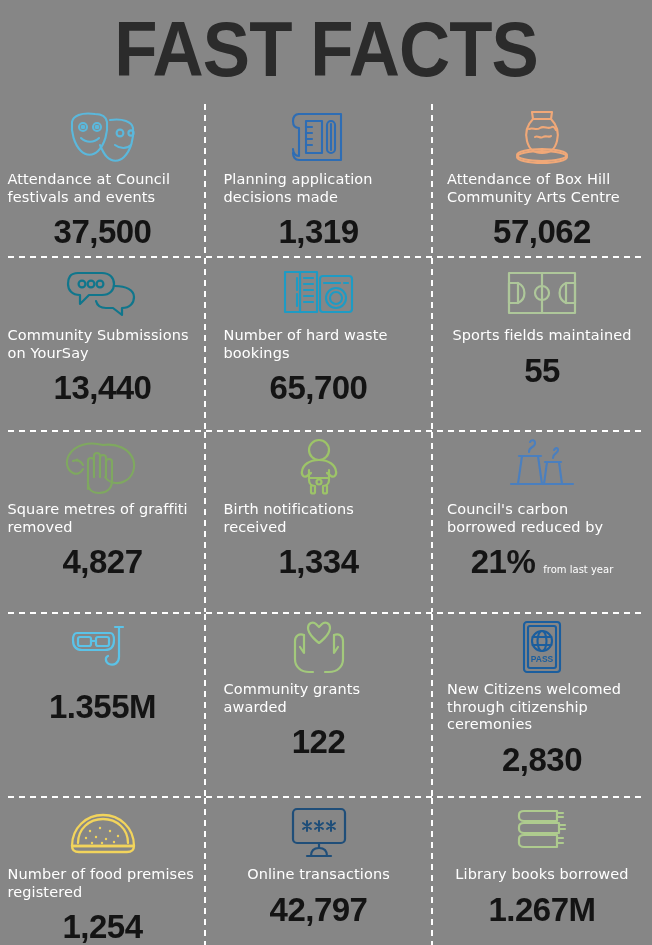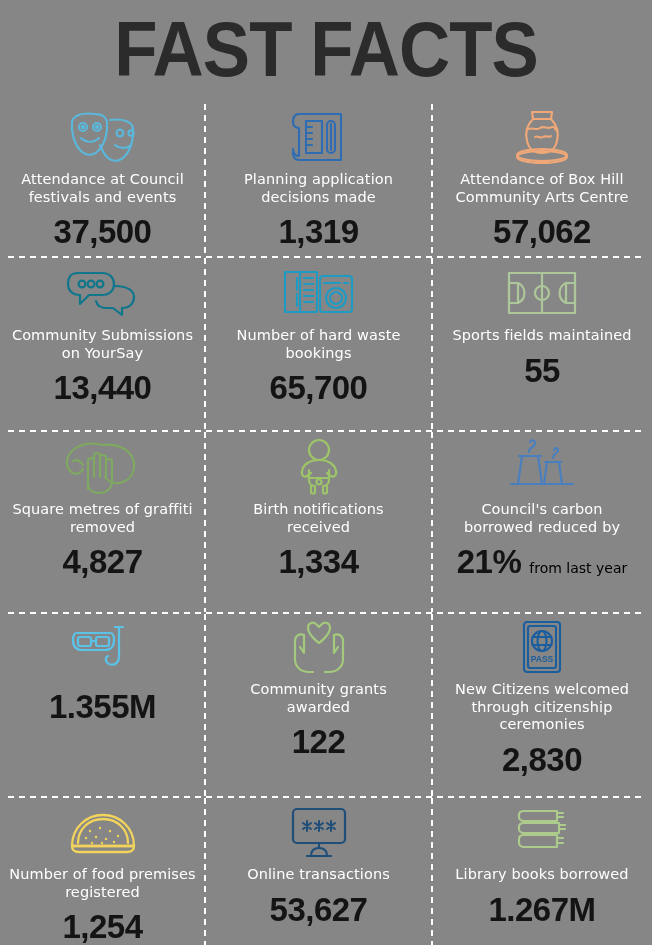--- a/index.html
+++ b/index.html
@@ -39,21 +39,21 @@
     grid-template-rows:156px 174px 180px 185px 148px;
   }
   .cell{
     position:relative;
     display:flex;
     flex-direction:column;
     align-items:center;
     justify-content:flex-start;
     padding-top:4px;
     box-sizing:border-box;
-    text-align:center;
+    text-align:left;
   }
   .icon{
     height:62px;
     display:flex;
     align-items:center;
     justify-content:center;
     margin-bottom:3px;
   }
   .icon svg{display:block;}
   .label{
@@ -73,22 +73,22 @@
   }
   .value{
     color:#141414;
     font-family:"Liberation Sans","DejaVu Sans",sans-serif;
     font-weight:bold;
     font-size:33px;
     line-height:36px;
     letter-spacing:-0.5px;
   }
   .value-suffix{
-    color:#000000;
-    font-size:14px;
+    color:#ffffff;
+    font-size:10px;
     font-family:"DejaVu Sans","Liberation Sans",sans-serif;
   }
 
   
   .hdiv{
     position:absolute;
     left:8px;width:636px;height:2px;
     background-image:linear-gradient(to right,#ffffff 0 6px,rgba(255,255,255,0) 6px 11px);
     background-size:11px 2px;
     background-repeat:repeat-x;
@@ -376,21 +376,21 @@
           <path d="M18 50 L42 50"></path>
           <g stroke-width="2">
             <path d="M18 15 L18 25 M14 17 L22 23 M22 17 L14 23"></path>
             <path d="M30 15 L30 25 M26 17 L34 23 M34 17 L26 23"></path>
             <path d="M42 15 L42 25 M38 17 L46 23 M46 17 L38 23"></path>
           </g>
         </svg>
       </div>
       <div class="label">Online transactions</div>
       <div class="value-row">
-        <div class="value">53,627</div>
+        <div class="value">42,797</div>
       </div>
     </div>
 
     <div class="cell">
       <div class="icon">
         <svg width="58" height="50" viewBox="0 0 58 50" fill="none" stroke="#AECB8E" stroke-width="2.2" stroke-linecap="round" stroke-linejoin="round">
           <path d="M6 8 C6 5 8 4 11 4 L44 4 L44 14 L11 14 C8 14 6 12 6 10 Z"></path>
           <path d="M44 6 L50 6 M44 10 L50 10"></path>
           <path d="M6 20 C6 17 8 16 11 16 L46 16 L46 26 L11 26 C8 26 6 24 6 22 Z"></path>
           <path d="M46 18 L52 18 M46 22 L52 22"></path>

